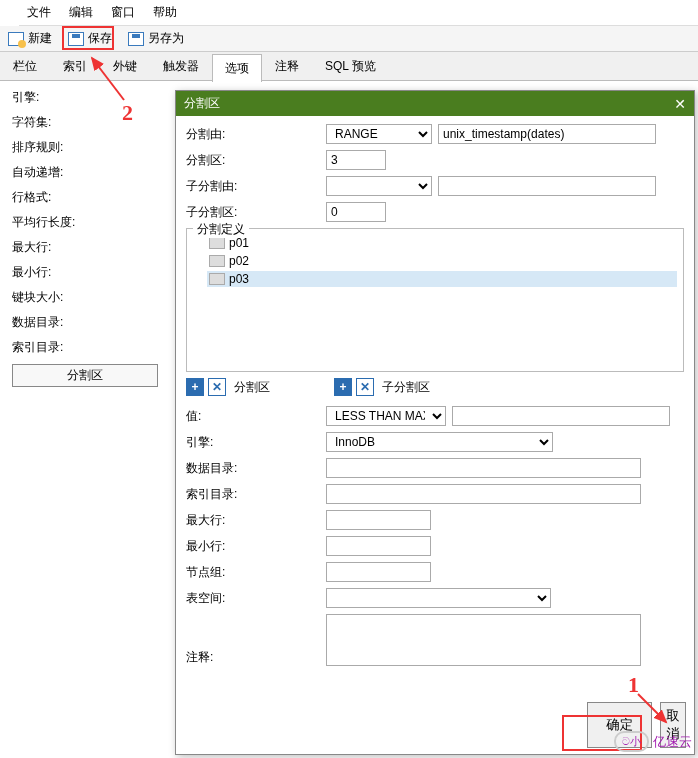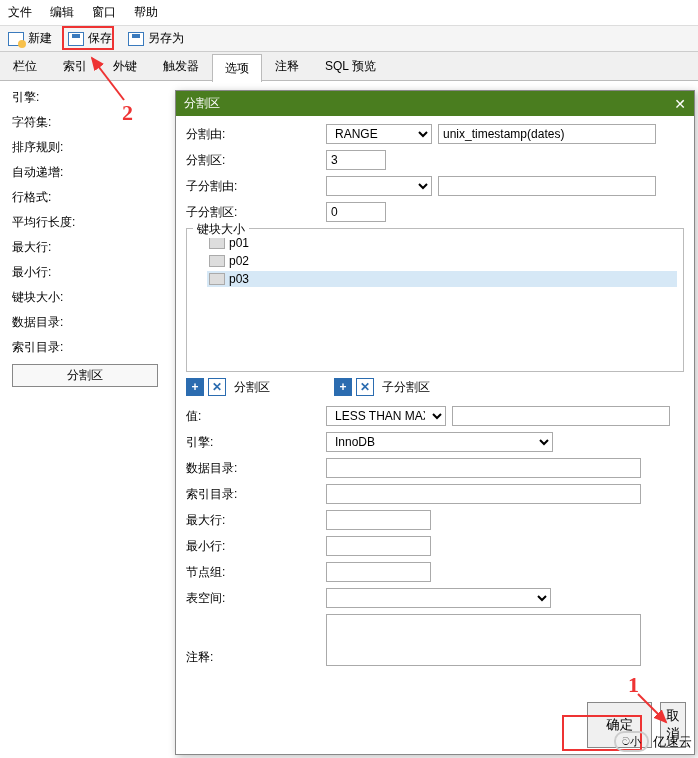--- a/index.html
+++ b/index.html
@@ -1,17 +1,17 @@
 <!DOCTYPE html>
 <html><head>
 <meta charset="utf-8">
 <style>
 *{box-sizing:border-box;margin:0;padding:0;}
 body{font-family:"Microsoft YaHei",Arial,sans-serif;font-size:12px;background:#fff;width:698px;height:758px;overflow:hidden;color:#000;position:relative;}
-.menubar{display:flex;padding:4px 8px;gap:18px;border-bottom:1px solid #ddd;}
+.menubar{display:flex;padding:4px 8px;gap:18px;border-bottom:1px solid #ddd;margin-left:19px;}
 .menubar span{cursor:default;}
 .toolbar{display:flex;align-items:center;padding:4px 8px;gap:16px;background:#f5f5f5;border-bottom:1px solid #ccc;position:relative;}
 .toolbar .tbtn{display:flex;align-items:center;gap:4px;cursor:pointer;}
 .icon-sq{width:16px;height:14px;display:inline-block;position:relative;}
 .icon-new{background:#fff;border:1px solid #3a7abd;}
 .icon-new::after{content:"";position:absolute;right:-3px;bottom:-3px;width:8px;height:8px;background:#f7c04a;border-radius:50%;}
 .icon-save{background:#fff;border:1px solid #3a7abd;}
 .icon-save::before{content:"";position:absolute;left:3px;right:3px;top:1px;height:4px;background:#3a7abd;}
 .icon-saveas{background:#fff;border:1px solid #3a7abd;}
 .icon-saveas::before{content:"";position:absolute;left:3px;right:3px;top:1px;height:4px;background:#3a7abd;}
@@ -45,21 +45,21 @@
 .sel-val{width:120px;}
 .inp-val{width:218px;}
 .sel-eng{width:227px;}
 .inp-full{width:315px;}
 .inp-med{width:105px;}
 .sel-tbs{width:225px;}
 .ta-cmt{width:315px;height:52px;border:1px solid #aaa;resize:none;}
 .modal-footer{position:absolute;bottom:6px;right:8px;display:flex;gap:8px;}
 .btn{padding:4px 18px;background:#f0f0f0;border:1px solid #888;cursor:pointer;}
 .annot{position:absolute;font-size:22px;font-weight:bold;color:#e33;pointer-events:none;font-family:serif;}
-.watermark{position:absolute;right:6px;bottom:6px;display:flex;align-items:center;gap:4px;color:#000000;font-size:13px;}
+.watermark{position:absolute;right:6px;bottom:6px;display:flex;align-items:center;gap:4px;color:#a21caf;font-size:13px;}
 .watermark .circ{border:2px solid #ccc;border-radius:10px;padding:1px 6px;font-size:11px;}
 svg.arrow{position:absolute;pointer-events:none;}
 </style>
 </head>
 <body>
 
 <div class="menubar">
   <span>文件</span>
   <span>编辑</span>
   <span>窗口</span>
@@ -150,21 +150,21 @@
       <select class="sel-sm"><option></option></select>
       <span style="width:6px"></span>
       <input class="inp-lg" type="text" style="">
     </div>
     <div class="frow">
       <span class="flabel">子分割区:</span>
       <input class="inp-sm" type="text" value="0" style="">
     </div>
 
     <div class="fieldset">
-      <span class="legend">键块大小</span>
+      <span class="legend">分割定义</span>
       <div class="tree">
         <div style="padding-left:6px;">
           <div class="tree-item">
               <span class="tree-icon"></span>
               <span>p01</span>
             </div>
           <div class="tree-item">
               <span class="tree-icon"></span>
               <span>p02</span>
             </div>

